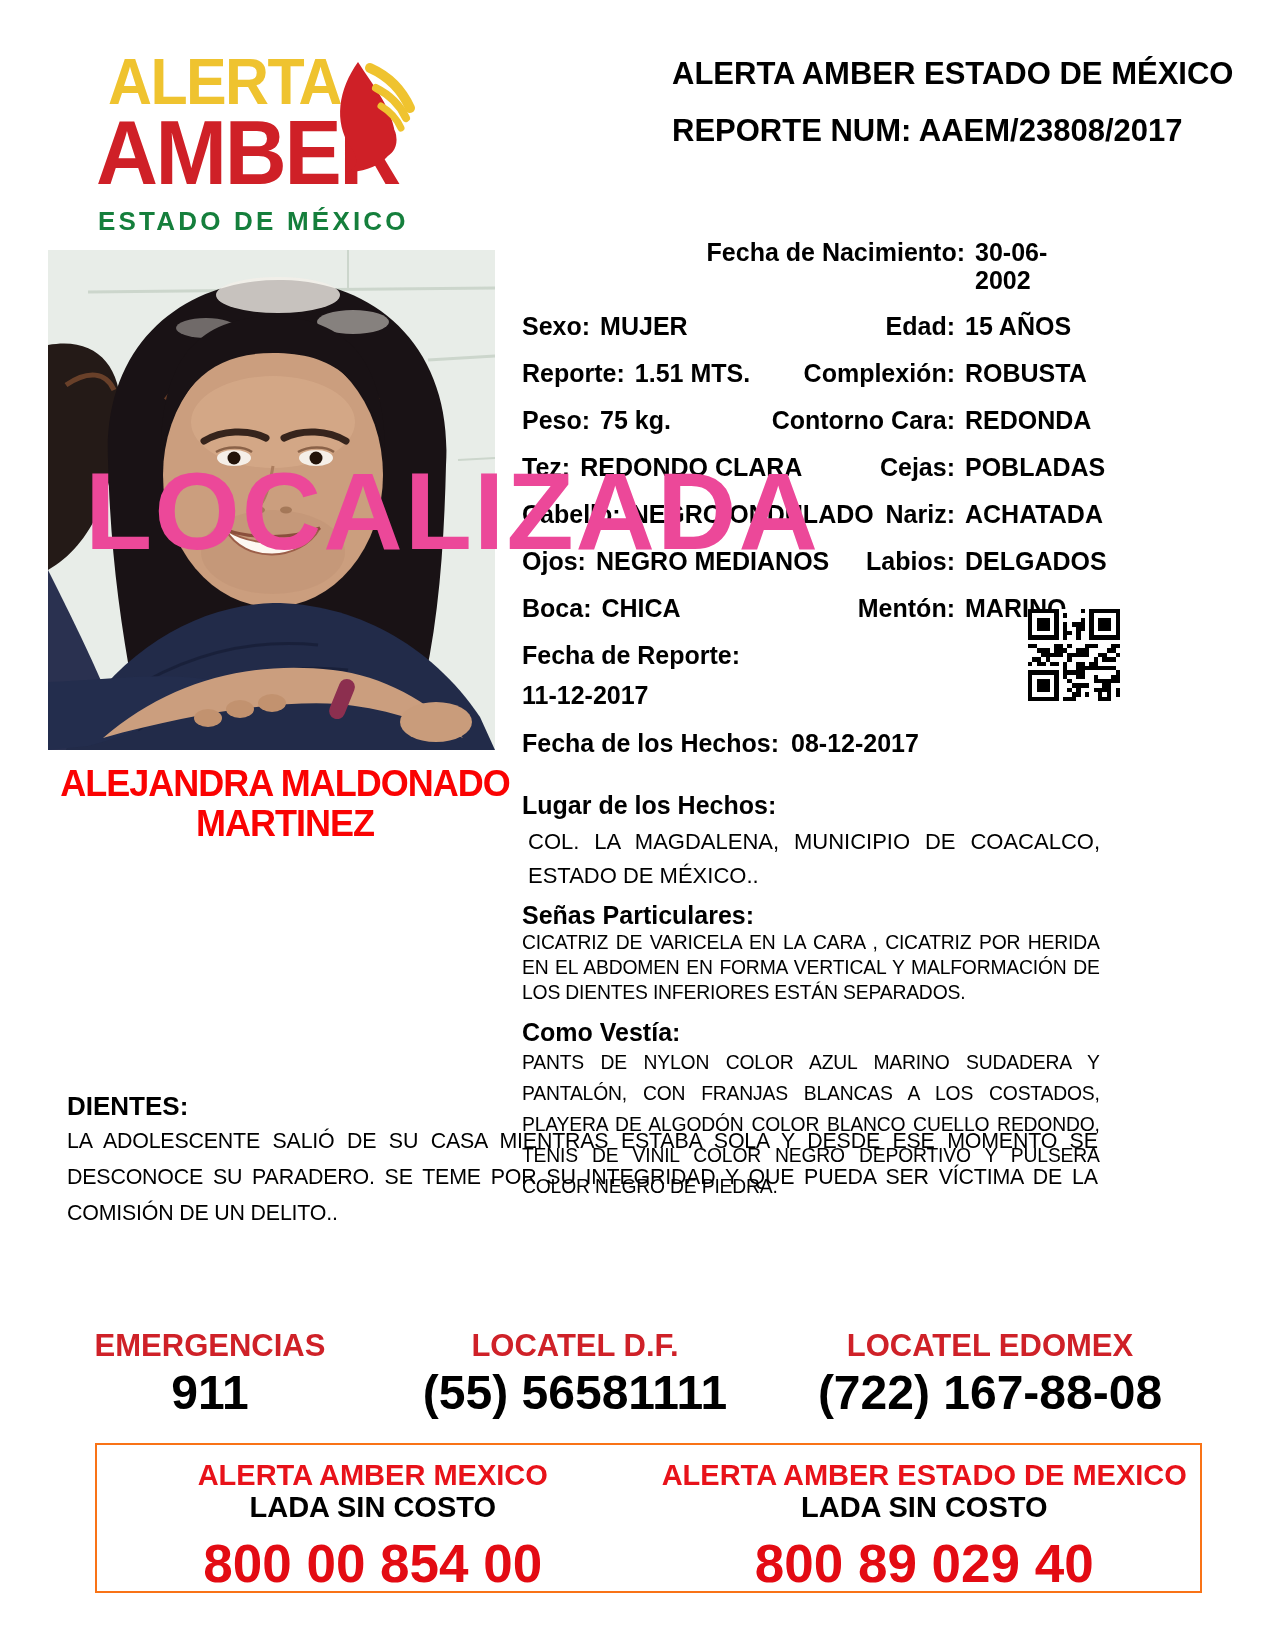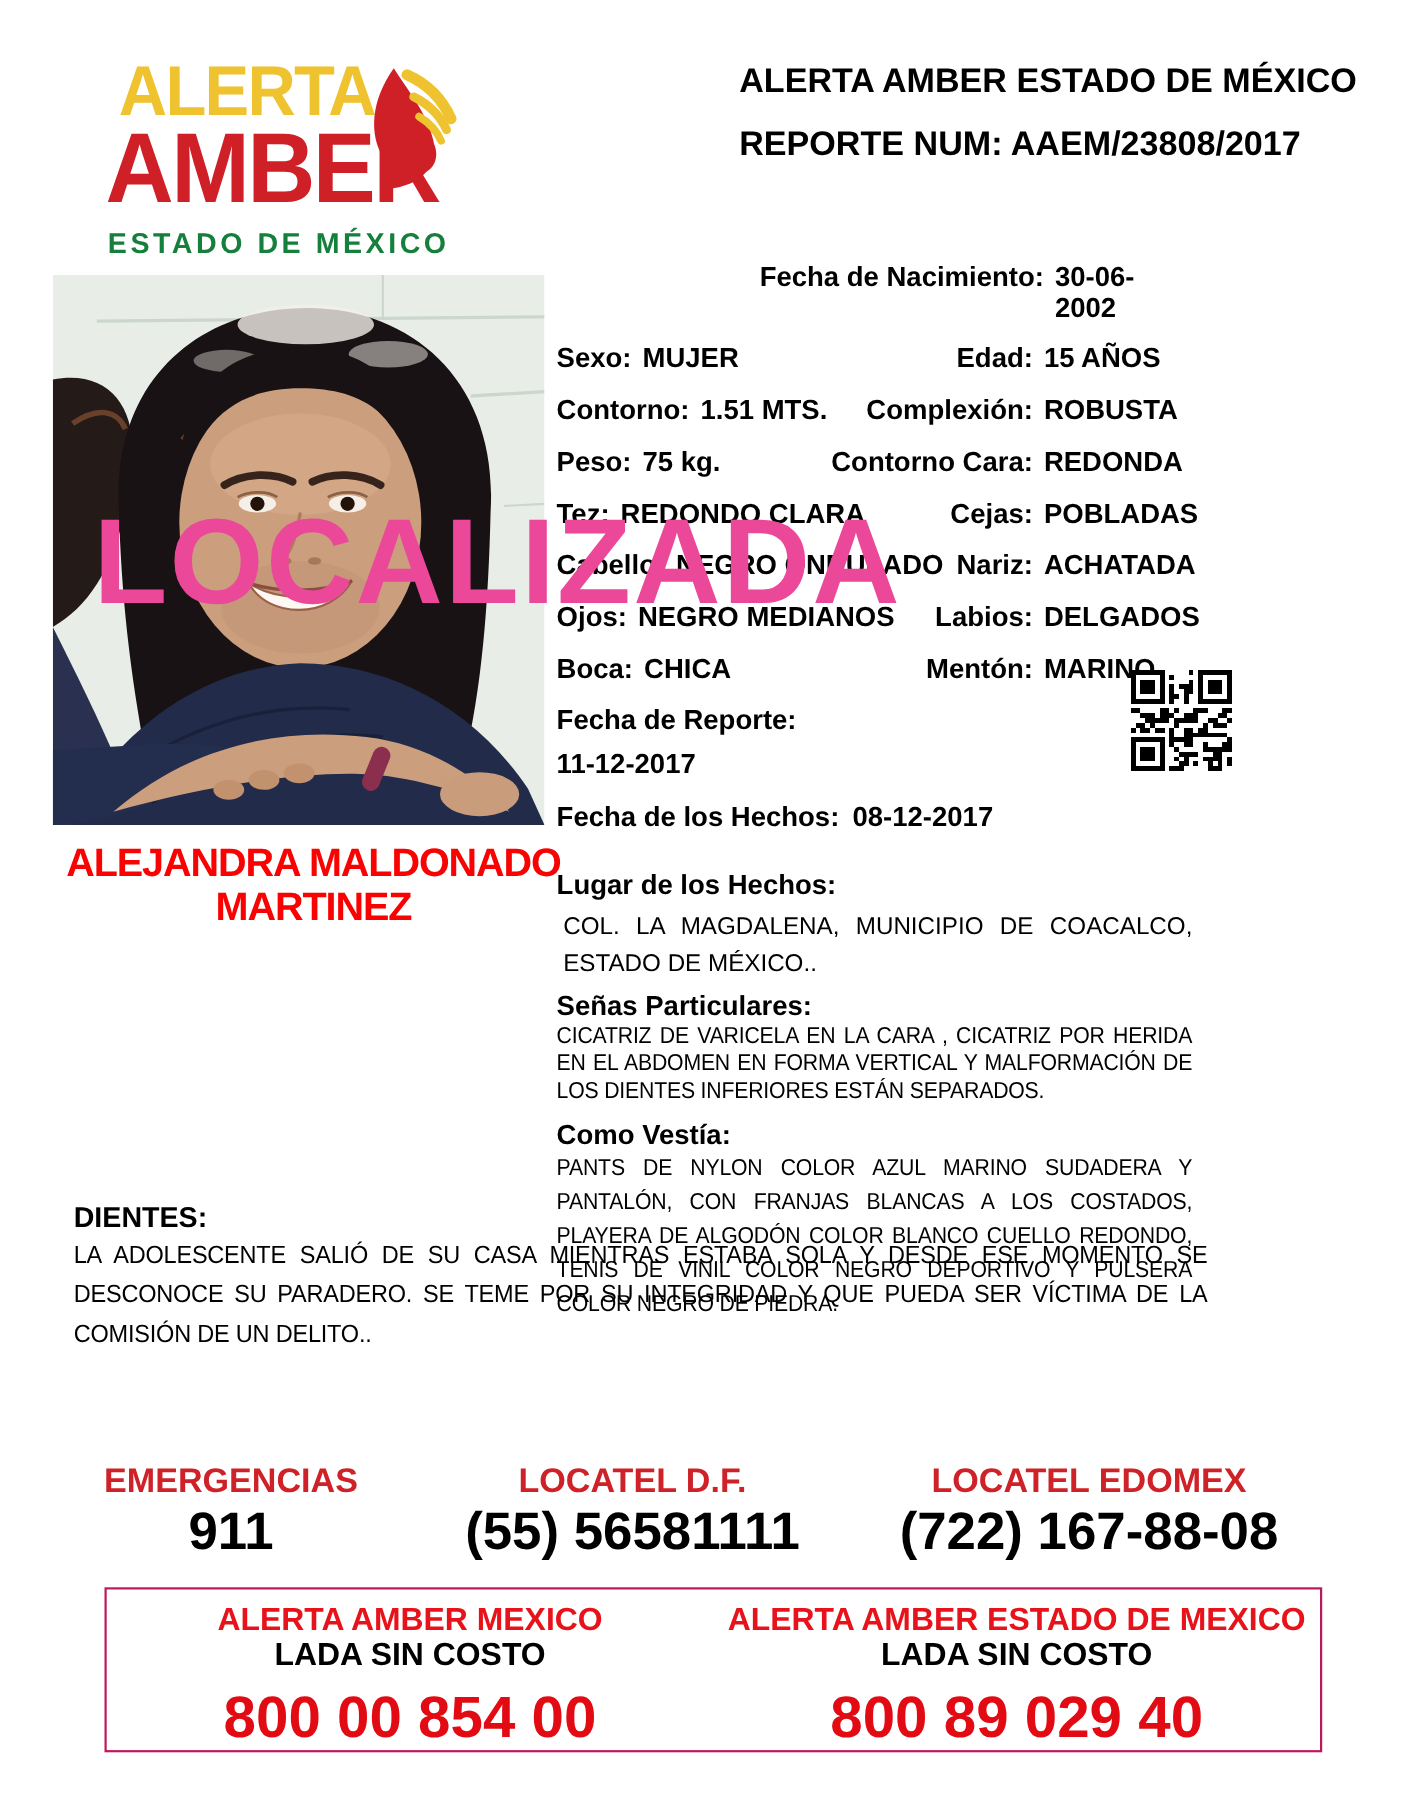--- a/index.html
+++ b/index.html
@@ -22,21 +22,21 @@
 
   
   .photo{position:absolute;left:48px;top:250px;width:447px;height:500px;}
   .photo svg{display:block;width:100%;height:100%;}
   .localizada{position:absolute;left:85px;top:456px;font-size:110px;font-weight:bold;line-height:1;
         color:#ec4899;letter-spacing:2px;z-index:10;white-space:nowrap;}
   .name{position:absolute;left:55px;top:764px;width:460px;text-align:center;color:#fa0202;
         font-weight:bold;font-size:36px;line-height:1.12;letter-spacing:-1px;}
 
   
-  .details{position:absolute;left:506px;top:238px;width:578px;font-size:25px;font-weight:bold;}
+  .details{position:absolute;left:522px;top:238px;width:578px;font-size:25px;font-weight:bold;}
   .birth-row{display:flex;justify-content:flex-end;gap:10px;margin-bottom:18px;line-height:28px;}
   .d-row{display:flex;justify-content:space-between;margin-bottom:19px;line-height:28px;}
   .d-left{display:flex;gap:10px;white-space:nowrap;}
   .d-right{display:flex;justify-content:flex-end;white-space:nowrap;}
   .d-right .val{width:135px;text-align:left;margin-left:10px;}
   .date-line{display:flex;gap:12px;line-height:28px;white-space:nowrap;}
   .rep{margin-top:12px;flex-direction:column;} .evt{margin-top:20px;} .lugar-label{margin-top:34px;line-height:28px;}
   .address{margin-top:6px;width:572px;padding-left:6px;font-weight:normal;font-size:22px;
         line-height:34px;text-align:justify;}
   .senas-label{margin-top:8px;line-height:28px;}
@@ -53,21 +53,21 @@
 
   
   .phones{position:absolute;left:55px;top:1330px;width:1140px;display:flex;}
   .phone-col{text-align:center;}
   .phone-col.c1{width:310px;} .phone-col.c2{width:420px;} .phone-col.c3{width:410px;}
   .phone-label{color:#cf2128;font-size:31px;font-weight:bold;line-height:1.05;}
   .phone-number{color:#000;font-size:48px;font-weight:bold;margin-top:6px;line-height:1;}
 
   
   .footer-box{position:absolute;left:95px;top:1443px;width:1107px;height:150px;
-        border:2px solid #be185d;background:#fff;display:flex;box-sizing:border-box;}
+        border:2px solid #f97316;background:#fff;display:flex;box-sizing:border-box;align-items:center;}
   .fb-col{width:50%;text-align:center;padding-top:14px;}
   .fb-title{color:#e8121a;font-size:29px;font-weight:bold;line-height:1;}
   .fb-sub{color:#000;font-size:29px;font-weight:bold;line-height:1;margin-top:3px;}
   .fb-number{color:#e30b13;font-size:53px;font-weight:bold;line-height:1;margin-top:15px;}
 
   
   .qr{position:absolute;left:1028px;top:609px;width:92px;height:92px;}
   .qr svg{display:block;width:100%;height:100%;shape-rendering:crispEdges;}
 </style>
 </head>
@@ -167,21 +167,21 @@
           <span>Sexo:</span>
           <span>MUJER</span>
         </div>
       <div class="d-right">
           <span class="lab">Edad:</span>
           <span class="val">15 AÑOS</span>
         </div>
     </div>
     <div class="d-row">
       <div class="d-left">
-          <span>Contorno:</span>
+          <span>Reporte:</span>
           <span>1.51 MTS.</span>
         </div>
       <div class="d-right">
           <span class="lab">Complexión:</span>
           <span class="val">ROBUSTA</span>
         </div>
     </div>
     <div class="d-row">
       <div class="d-left">
           <span>Peso:</span>

